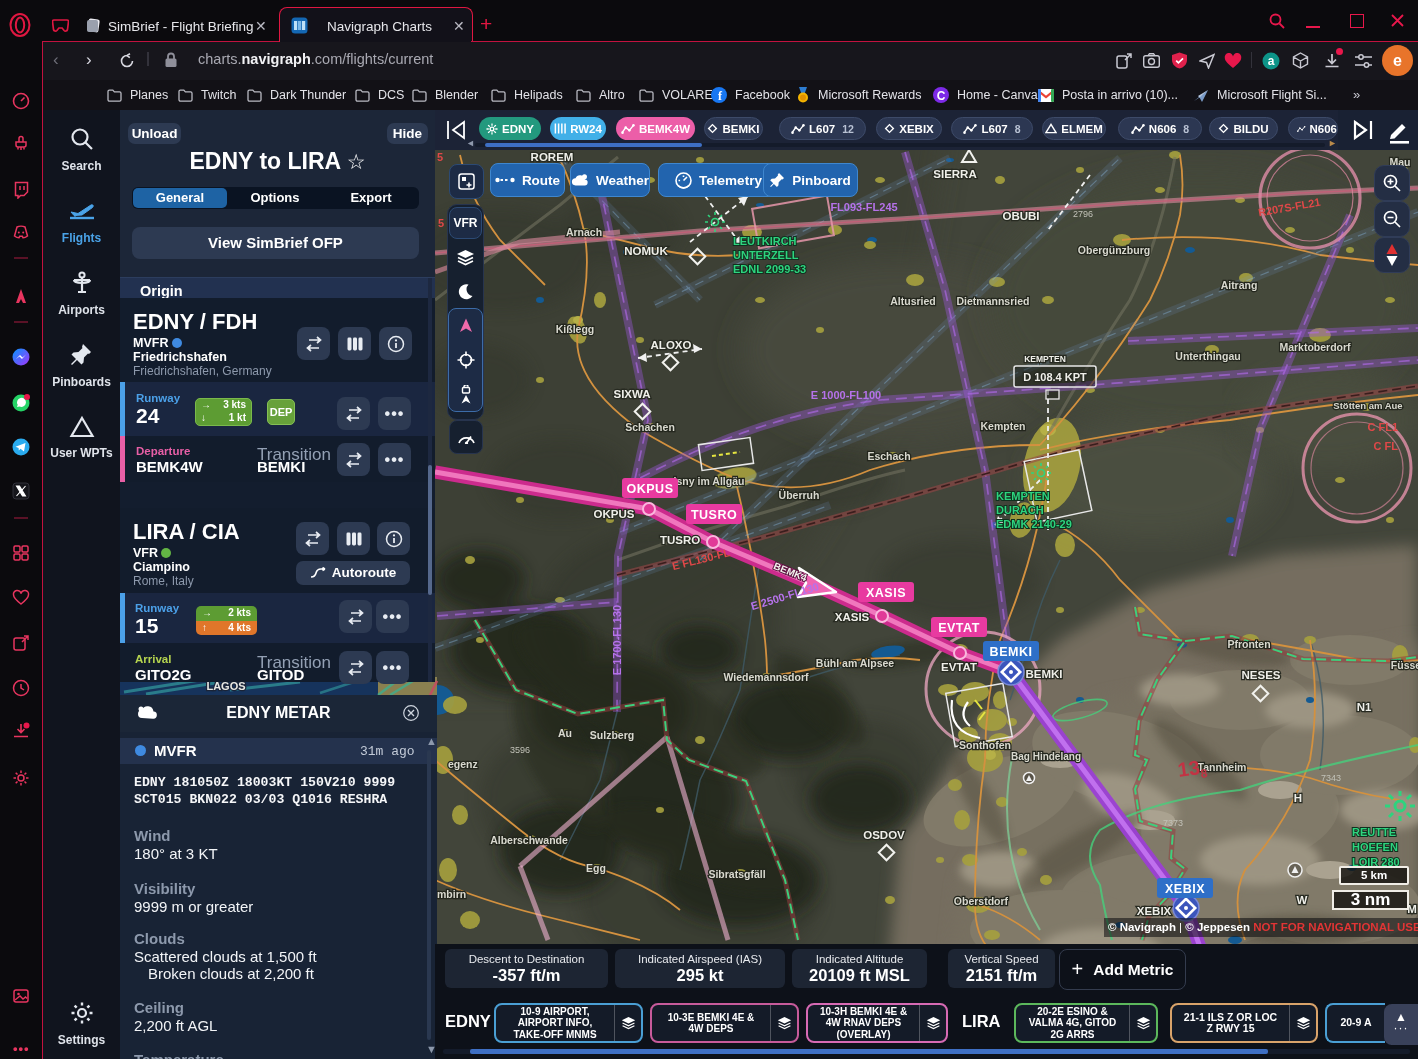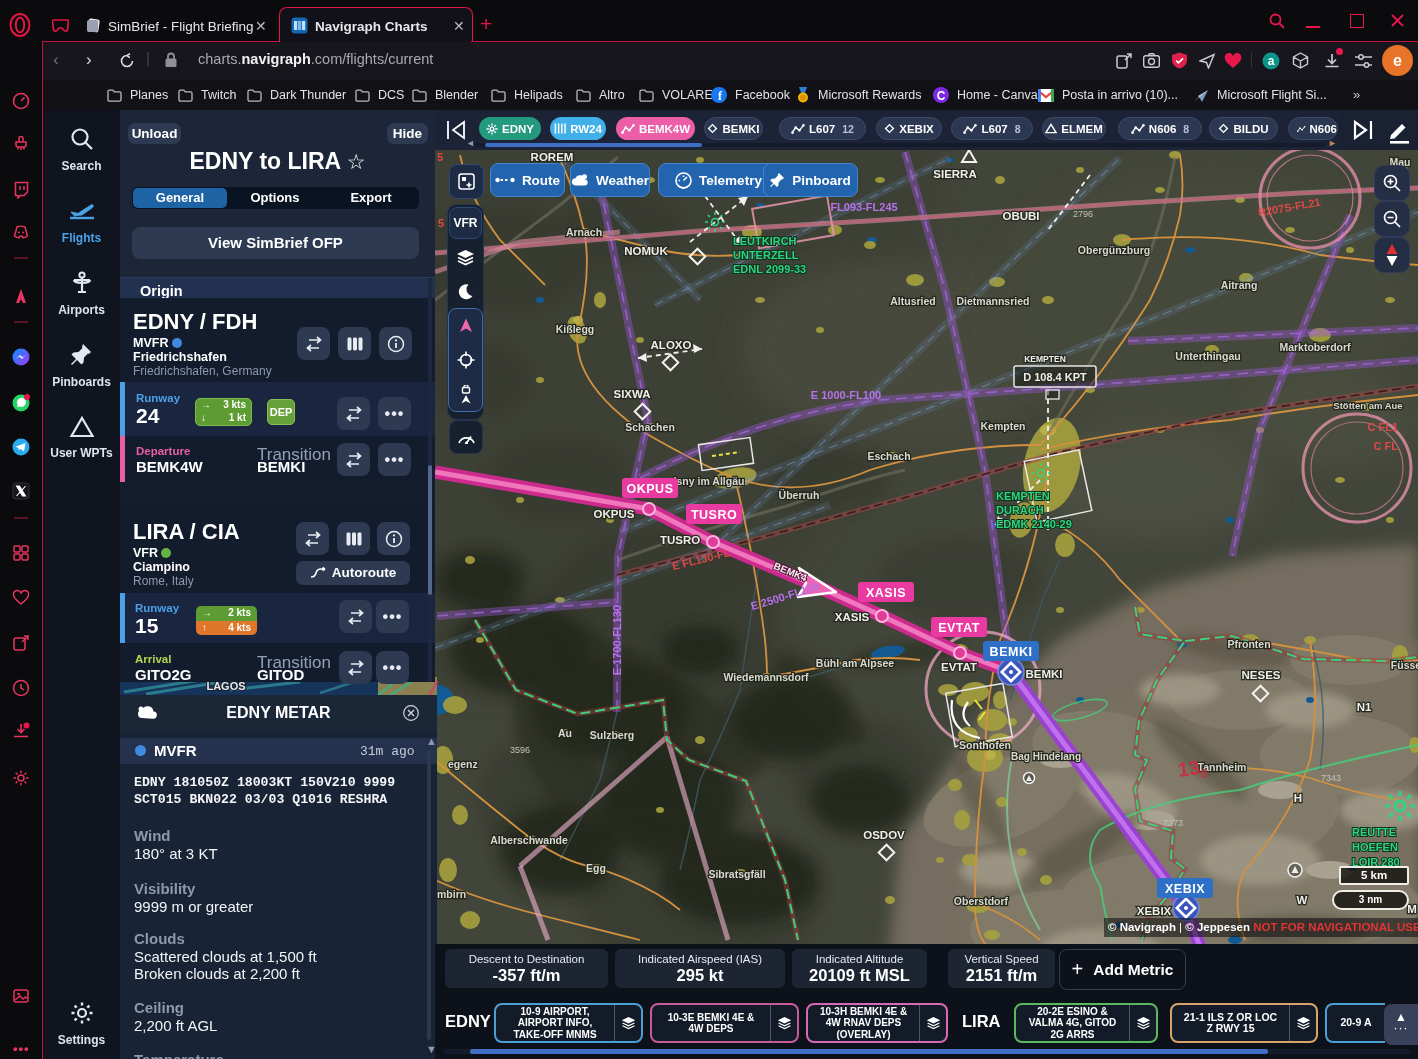--- a/index.html
+++ b/index.html
@@ -578,21 +578,21 @@
     <div class="abs tab-title" style="left:108px;top:19px">SimBrief - Flight Briefing</div>
     <div class="abs tabx" style="left:255px;top:18px">✕</div>
 
     <div class="abs" style="left:279px;top:7px;width:192px;height:34px;background:#121119;border:1px solid #e01741;border-bottom:none;border-radius:8px 8px 0 0;"></div>
     <svg class="abs" style="left:291px;top:17px" width="17" height="17" viewBox="0 0 17 17">
       <rect x="0.5" y="0.5" width="16" height="16" rx="3.5" fill="#1467b3"></rect>
       <rect x="3" y="4" width="3.2" height="9" fill="#bfe0f7"></rect>
       <rect x="7" y="4" width="3.2" height="9" fill="#7db8e8"></rect>
       <rect x="11" y="4" width="3.2" height="9" fill="#bfe0f7"></rect>
     </svg>
-    <div class="abs tab-title" style="left:315px;top:19px;font-weight:bold">Navigraph Charts</div>
+    <div class="abs tab-title" style="left:327px;top:19px;font-weight:normal">Navigraph Charts</div>
     <div class="abs tabx" style="left:453px;top:18px">✕</div>
     <div class="abs" style="left:480px;top:12px;color:#e01741;font-size:21px;font-weight:400">+</div>
 
     <svg class="abs" style="left:1268px;top:12px" width="18" height="18" viewBox="0 0 18 18">
         <circle cx="7.5" cy="7.5" r="5" fill="none" stroke="#e8174b" stroke-width="1.8"></circle>
         <line x1="11.5" y1="11.5" x2="16" y2="16" stroke="#e8174b" stroke-width="1.8"></line>
       </svg>
     <div class="abs" style="left:1306px;top:26px;width:14px;height:2px;background:#e8174b"></div>
     <div class="abs" style="left:1350px;top:14px;width:12px;height:12px;border:1.8px solid #e8174b"></div>
     <svg class="abs" style="left:1390px;top:13px" width="15" height="15" viewBox="0 0 15 15">
@@ -978,21 +978,21 @@
     <div class="abs" style="left:15px;top:50px;width:11px;height:11px;border-radius:50%;background:#3f8ae0"></div>
     <div class="abs" style="left:34px;top:47px;color:#fff;font-size:15px;font-weight:bold">MVFR</div>
     <div class="abs" style="left:240px;top:49px;color:#c3cbd8;font-size:13px;font-family:'Liberation Mono',monospace">31m ago</div>
     <div class="abs" style="left:14px;top:79px;color:#f5f6f8;font-size:13.2px;font-weight:bold;font-family:'Liberation Mono',monospace;line-height:17px">EDNY 181050Z 18003KT 150V210 9999<br>SCT015 BKN022 03/03 Q1016 RESHRA</div>
     <div class="abs mlabel" style="left:14px;top:132px">Wind</div>
     <div class="abs mval" style="left:14px;top:150px">180° at 3 KT</div>
     <div class="abs mlabel" style="left:14px;top:185px">Visibility</div>
     <div class="abs mval" style="left:14px;top:203px">9999 m or greater</div>
     <div class="abs mlabel" style="left:14px;top:235px">Clouds</div>
     <div class="abs mval" style="left:14px;top:253px">Scattered clouds at 1,500 ft</div>
-    <div class="abs mval" style="left:14px;top:270px">Broken clouds at 2,200 ft</div>
+    <div class="abs mval" style="left:28px;top:270px">Broken clouds at 2,200 ft</div>
     <div class="abs mlabel" style="left:14px;top:304px">Ceiling</div>
     <div class="abs mval" style="left:14px;top:322px">2,200 ft AGL</div>
     <div class="abs mlabel" style="left:14px;top:356px">Temperature</div>
     <div class="abs" style="left:306px;top:40px;color:#8d99ac;font-size:11px">▲</div>
     <div class="abs" style="left:307px;top:55px;width:4px;height:290px;background:#2a3850;border-radius:2px"></div>
     <div class="abs" style="left:306px;top:348px;color:#8d99ac;font-size:11px">▼</div>
   </div>
   <div id="chipbar" class="abs">
     <svg class="abs" style="left:10px;top:10px" width="22" height="20" viewBox="0 0 22 20">
         <path d="M3,1 V19 M19,2 L8,10 L19,18 Z" fill="none" stroke="#fff" stroke-width="1.8"></path>
@@ -1146,21 +1146,21 @@
     <div class="sqbtn" style="left:1374px;top:237px;width:34px;height:34px;background:#242e44;border-color:#303c58;border-radius:10px">
         <svg width="14" height="24" viewBox="0 0 14 24">
           <path d="M7,1 L12.5,11 H1.5 Z" fill="#e03030"></path>
           <path d="M7,23 L12.5,13 H1.5 Z" fill="#fff"></path>
         </svg>
       </div>
 
     <div class="abs" style="left:1104px;top:918px;width:314px;height:19px;background:rgba(10,10,12,.55)"></div>
     <div class="abs" style="left:1108px;top:921px;color:#fff;font-size:11.5px;font-weight:bold;white-space:nowrap;overflow:hidden;width:310px">© Navigraph <span style="font-weight:normal">|</span> © Jeppesen <span style="color:#e03535">NOT FOR NAVIGATIONAL USE</span></div>
     <div class="abs" style="left:1339px;top:866px;width:66px;height:15px;background:rgba(18,16,12,.8);border:2px solid #f0ede6;border-radius:2px;color:#fff;font-size:11.5px;font-weight:bold;text-align:center;line-height:15px">5 km</div>
-    <div class="abs" style="left:1332px;top:890px;width:73px;height:16px;background:rgba(18,16,12,.8);border:2px solid #f0ede6;border-radius:10px;color:#fff;font-size:10px;font-weight:bold;text-align:center;line-height:16px">3 nm</div>
+    <div class="abs" style="left:1332px;top:890px;width:73px;height:16px;background:rgba(18,16,12,.8);border:2px solid #f0ede6;border-radius:0;color:#fff;font-size:17px;font-weight:bold;text-align:center;line-height:16px">3 nm</div>
   </div>
   <div id="metrics" class="abs">
     <div class="metric" style="left:10px;width:163px">
         <div class="l">Descent to Destination</div>
         <div class="v">-357 ft/m</div>
       </div>
     <div class="metric" style="left:180px;width:170px">
         <div class="l">Indicated Airspeed (IAS)</div>
         <div class="v">295 kt</div>
       </div>

